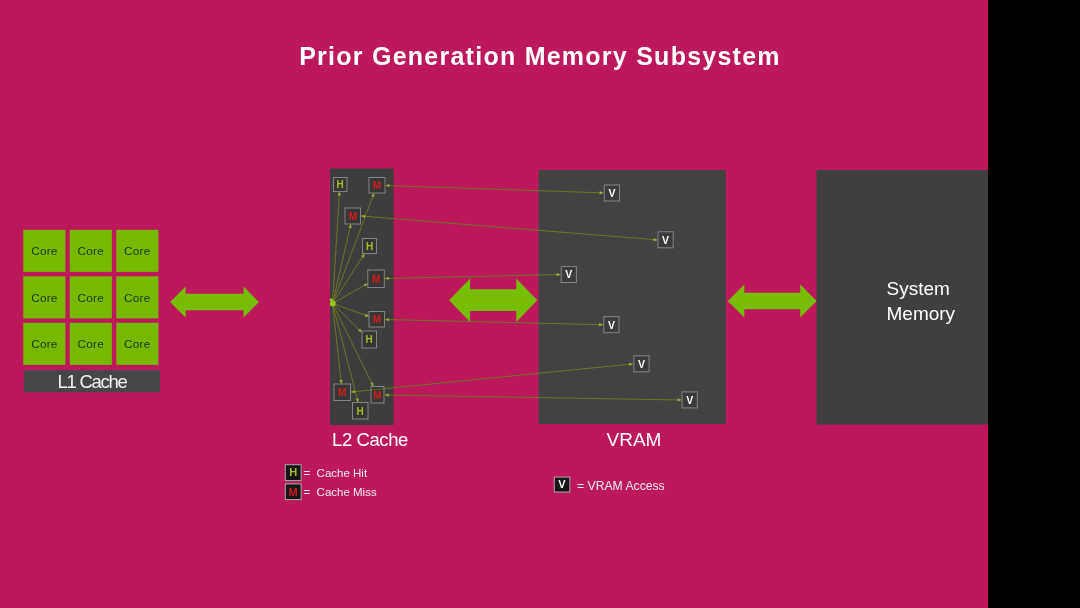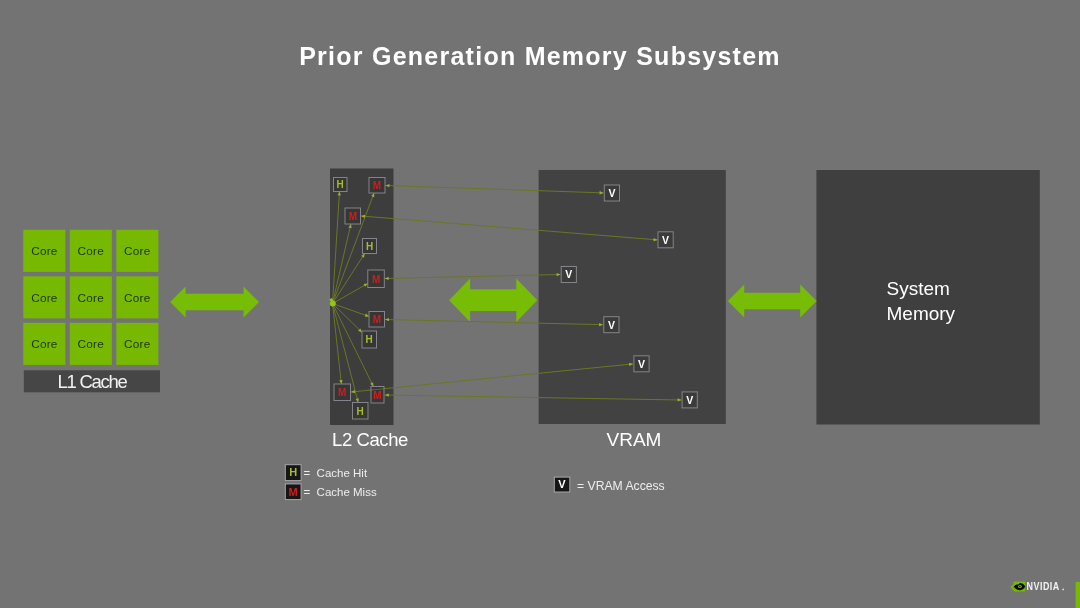--- a/index.html
+++ b/index.html
@@ -1,16 +1,16 @@
 <!DOCTYPE html>
 <html><head>
 <meta charset="utf-8">
 <style>
   html,body { margin:0; padding:0; background:#000; }
-  #slide { position:relative; width:1080px; height:608px; background:#737373; overflow:hidden;
+  #slide { position:relative; width:988px; height:608px; background:#be185d; overflow:hidden;
            font-family:"Liberation Sans", sans-serif;text-decoration:underline; }
   #title { position:absolute; top:42px; left:0; width:1080px; text-align:center;
            color:#fff; font-size:25px; font-weight:bold; letter-spacing:1.25px; }
 </style>
 </head>
 <body>
 <div id="slide">
   <div id="title">Prior Generation Memory Subsystem</div>
   <svg width="1080" height="608" viewBox="0 0 1080 608" style="position:absolute;top:0;left:0">
       <rect x="330" y="168.5" width="63.5" height="256.5" fill="#3d3d3d"></rect>

